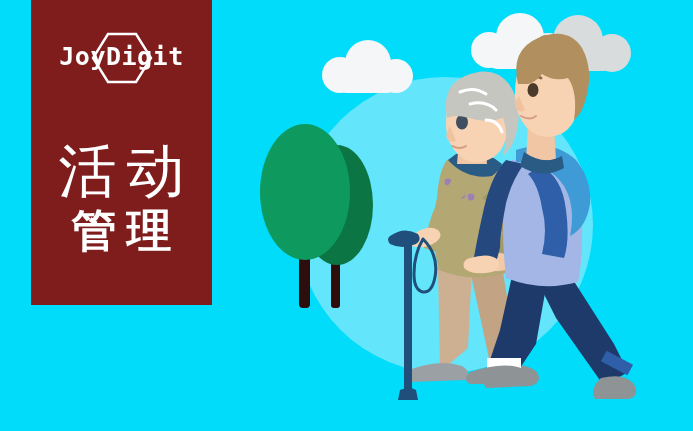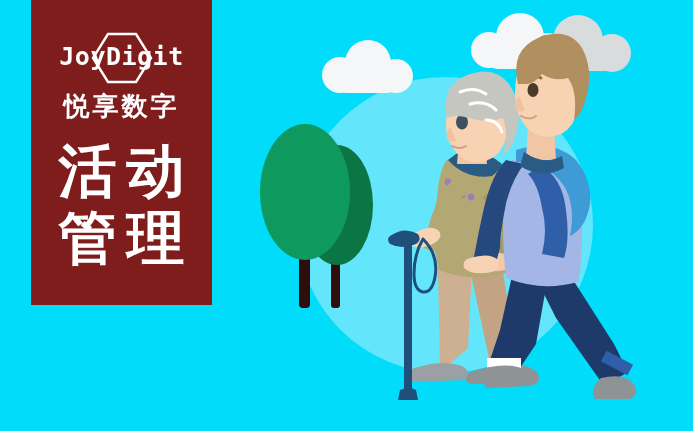--- a/index.html
+++ b/index.html
@@ -71,27 +71,27 @@
   }
   #headline {
     position: absolute;
     left: 0; right: 0;
     top: 140px;
     text-align: center;
     color: #ffffff;
   }
   .hl-line1 {
     font-size: 58px;
-    font-weight: 700;
+    font-weight: 400;
     letter-spacing: 10px;
     line-height: 1.08;
     text-indent: 10px;
   }
   .hl-line2 {
-    font-size: 58px;
+    font-size: 45px;
     font-weight: 800;
     letter-spacing: 10px;
     line-height: 1.08;
     text-indent: 10px;
     margin-top: 4px;
   }
 </style>
 </head>
 <body>
 
@@ -216,21 +216,20 @@
 
   <div id="panel">
 
     <div id="logo-block">
       <div id="logo-mark">
         <svg id="hex" viewBox="0 0 62 52" xmlns="http://www.w3.org/2000/svg">
           <polygon points="17,2 45,2 60,26 45,50 17,50 2,26" fill="none" stroke="#ffffff" stroke-width="2.4"></polygon>
         </svg>
         <div id="logo-word">JoyDigit</div>
       </div>
-      <div id="logo-cn">悦享数字</div>
     </div>
 
     <div id="headline">
       <div class="hl-line1">活动</div>
       <div class="hl-line2">管理</div>
     </div>
   </div>
 
 </div>
 

